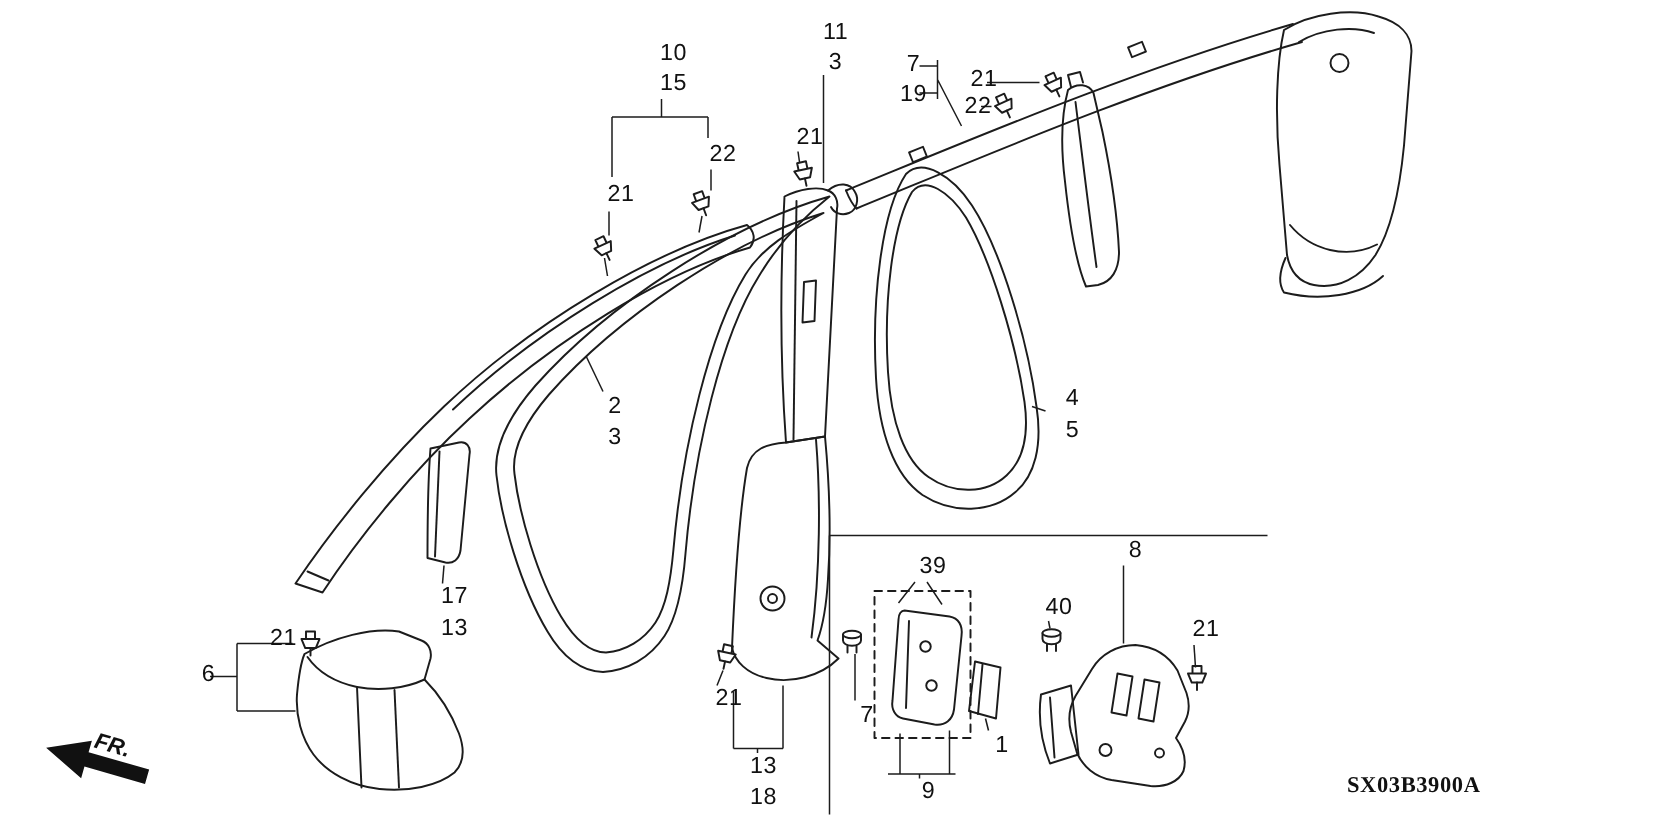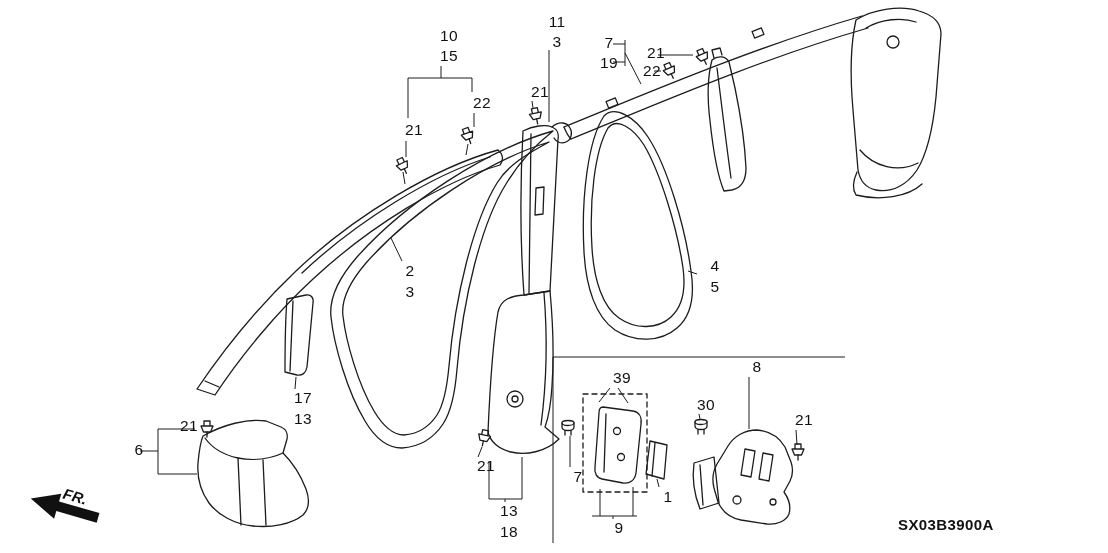--- a/index.html
+++ b/index.html
@@ -25,21 +25,21 @@
     font-family: "Liberation Sans", sans-serif;
   }
   .diagram-code {
     position: absolute;
     left: 898px;
     top: 516px;
     font-size: 15px;
     font-weight: bold;
     color: #111;
     letter-spacing: 0.4px;
-    font-family: Liberation Sans, sans-serif;
+    font-family: Liberation Serif, serif;
   }
 </style>
 </head>
 <body>
 
 <div class="stage">
 
   <svg width="1108" height="553" viewBox="0 0 1108 553">
     <defs>
       <g id="clip">
@@ -215,19 +215,19 @@
       <div class="callout" style="left: 181px; top: 426px;">21</div>
       <div class="callout" style="left: 131px; top: 450px;">6</div>
       <div class="callout" style="left: 478px; top: 466px;">21</div>
       <div class="callout" style="left: 501px; top: 511px;">13</div>
       <div class="callout" style="left: 501px; top: 532px; text-align: center;">18</div>
       <div class="callout" style="left: 614px; top: 378px;">39</div>
       <div class="callout" style="left: 570px; top: 477px;">7</div>
       <div class="callout" style="left: 611px; top: 528px;">9</div>
       <div class="callout" style="left: 660px; top: 497px;">1</div>
       <div class="callout" style="left: 749px; top: 367px;">8</div>
-      <div class="callout" style="left: 698px; top: 405px;">30</div>
+      <div class="callout" style="left: 698px; top: 405px;">40</div>
       <div class="callout" style="left: 796px; top: 420px;">21</div>
     </div>
 
   <div class="diagram-code">SX03B3900A</div>
 
 </div>
 
 </body></html>

